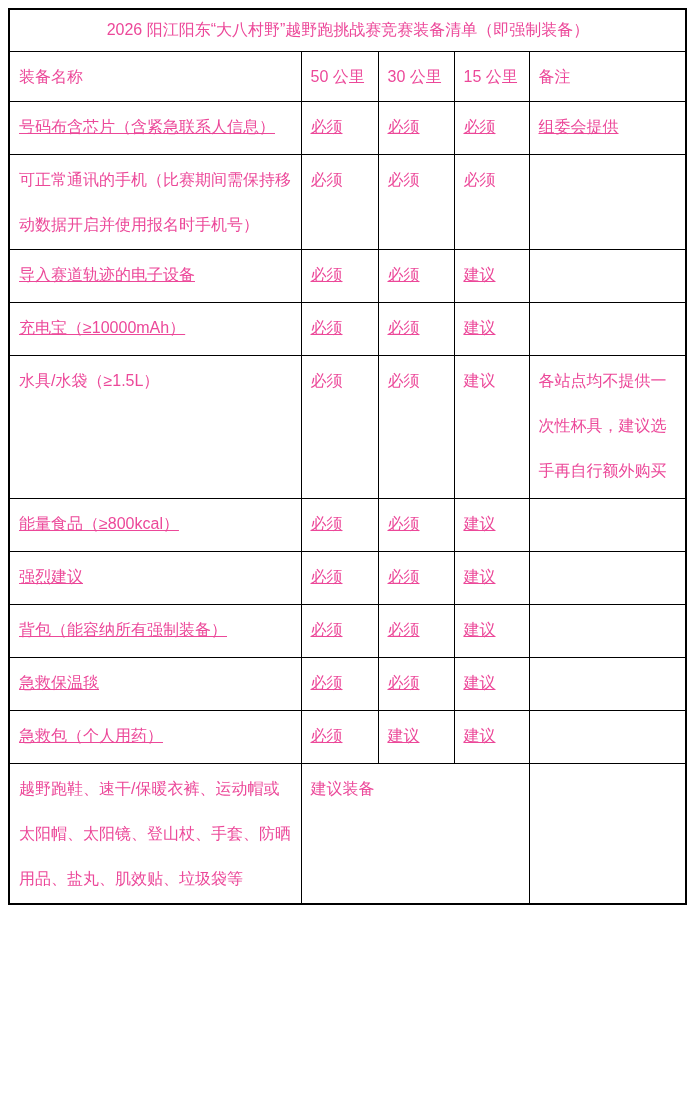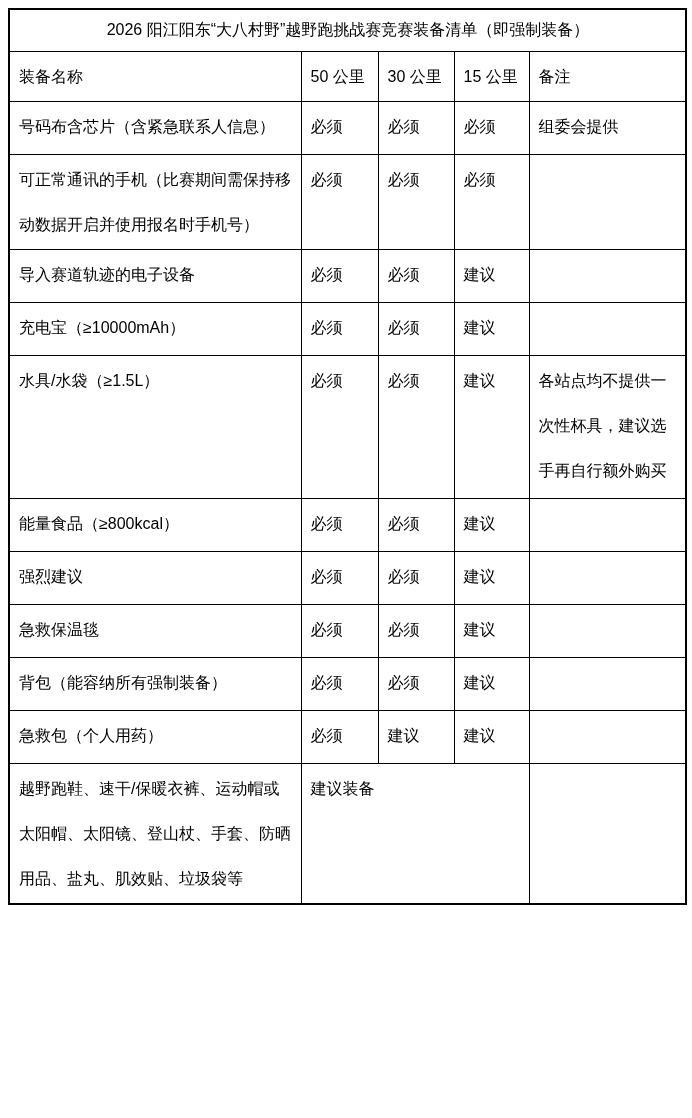--- a/index.html
+++ b/index.html
@@ -6,21 +6,21 @@
     margin: 0;
     padding: 0;
     background: #ffffff;
   }
   .doc {
     position: relative;
     width: 692px;
     height: 1118px;
     background: #ffffff;
     font-family: "Liberation Sans", sans-serif;
-    color: #000000;
+    color: #ec4899;
     overflow: hidden;
   }
   table.equip {
     position: absolute;
     left: 8px;
     top: 8px;
     width: 677px;
     border-collapse: collapse;
     table-layout: fixed;
     border: 2px solid #000000;
@@ -36,21 +36,21 @@
     overflow: hidden;
   }
   
   tr.rt td {
     text-align: center;
     vertical-align: middle;
     line-height: 22px;
   }
   tr.rt      { height: 42px; }
   tr.rh      { height: 50px; }
-  tr.r-std   { height: 53px; }
+  tr.r-std   { height: 53px; text-decoration: underline; }
   tr.r-2line { height: 94px; }
   tr.r-3line { height: 140px; }
   tr.r-water { height: 143px; }
   tr.r-ins   { height: 97px; }
   td.vmid    { vertical-align: middle; }
   col.c-name   { width: 292px; }
   col.c-50     { width: 77px; }
   col.c-30     { width: 76px; }
   col.c-10     { width: 75px; }
   col.c-remark { width: 157px; }
@@ -129,29 +129,29 @@
 
       <tr class="r-std">
         <td>强烈建议</td>
         <td>必须</td>
         <td>必须</td>
         <td>建议</td>
         <td></td>
       </tr>
 
       <tr class="r-std">
-        <td>急救保温毯</td>
+        <td>背包（能容纳所有强制装备）</td>
         <td>必须</td>
         <td>必须</td>
         <td>建议</td>
         <td></td>
       </tr>
 
       <tr class="r-std">
-        <td>背包（能容纳所有强制装备）</td>
+        <td>急救保温毯</td>
         <td>必须</td>
         <td>必须</td>
         <td>建议</td>
         <td></td>
       </tr>
 
 
 
       <tr class="r-std">
         <td>急救包（个人用药）</td>

